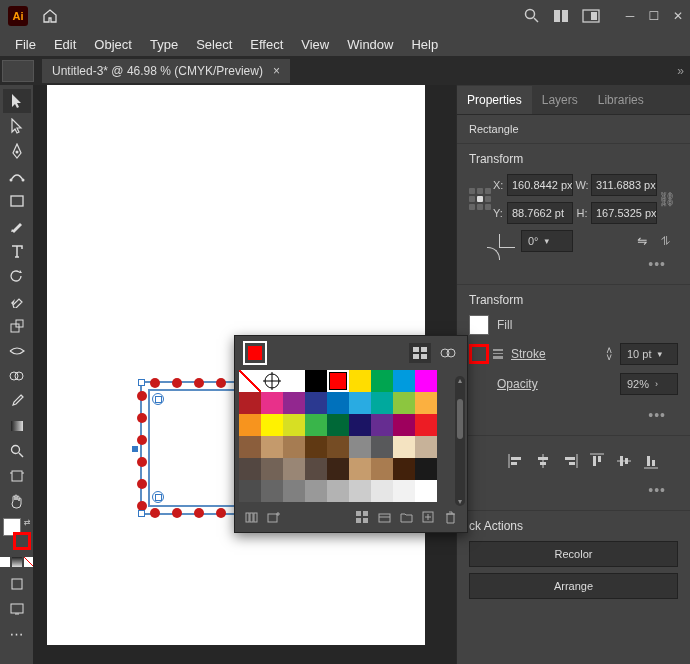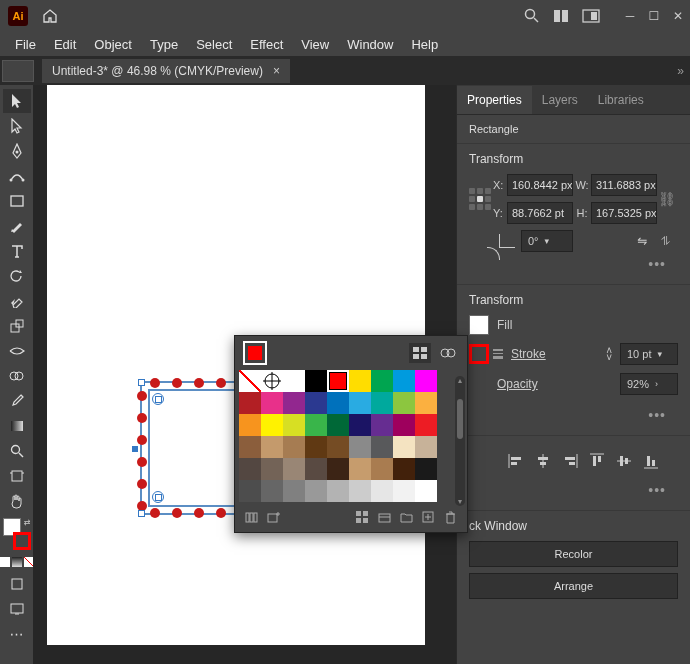--- a/index.html
+++ b/index.html
@@ -436,21 +436,21 @@
               <rect x="3" y="3" width="3" height="10" fill="#ccc"></rect>
               <rect x="8" y="7" width="3" height="6" fill="#ccc"></rect>
             </svg>
           </div>
       </div>
       <div class="dots-row">
           <span class="more-ic">•••</span>
         </div>
     </div>
     <div class="sect" style="border:none">
-      <div class="sect-title">ck Window</div>
+      <div class="sect-title">ck Actions</div>
       <div class="btn-row">
           <div class="btn">Recolor</div>
         </div>
       <div class="btn-row">
           <div class="btn">Arrange</div>
         </div>
     </div>
   </div>
 </div>
 

